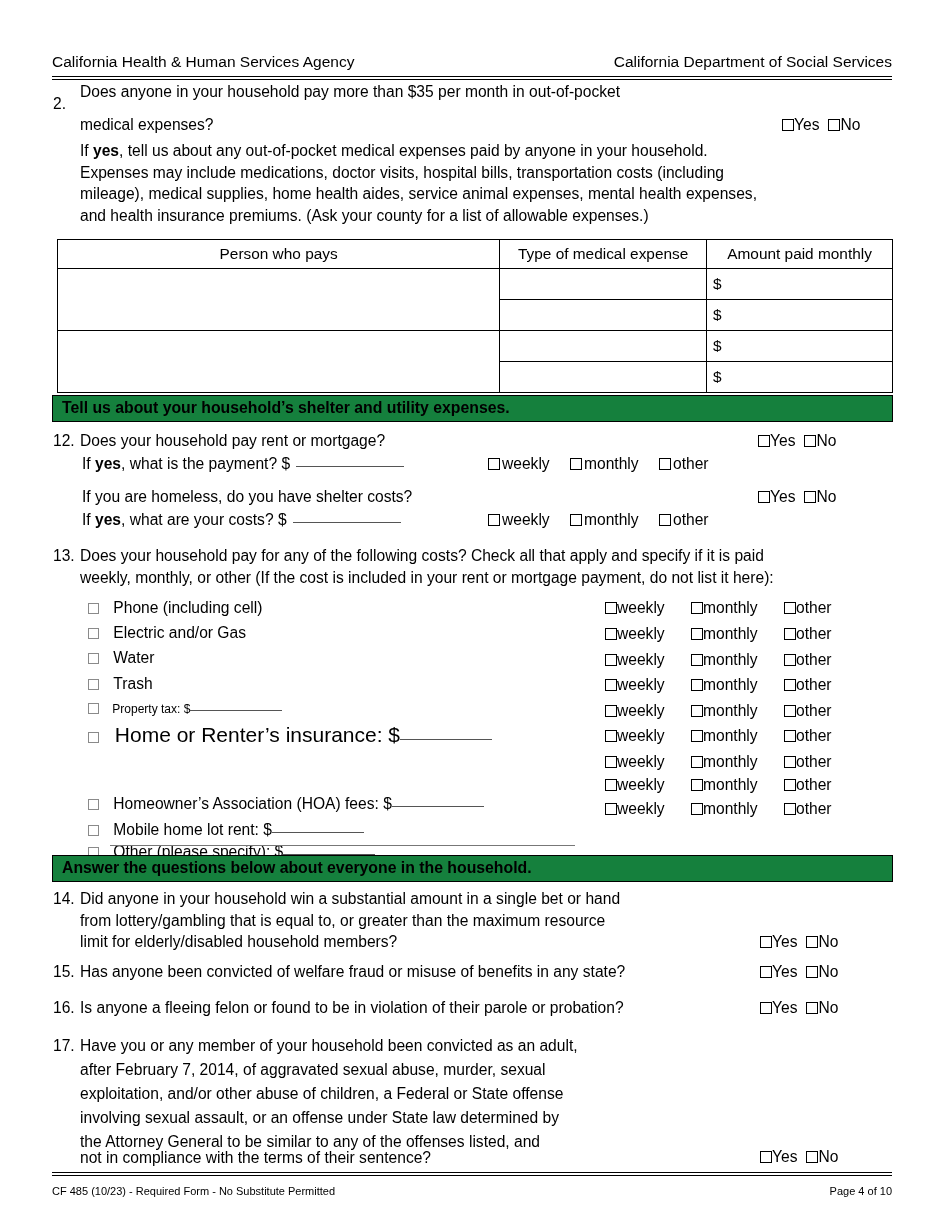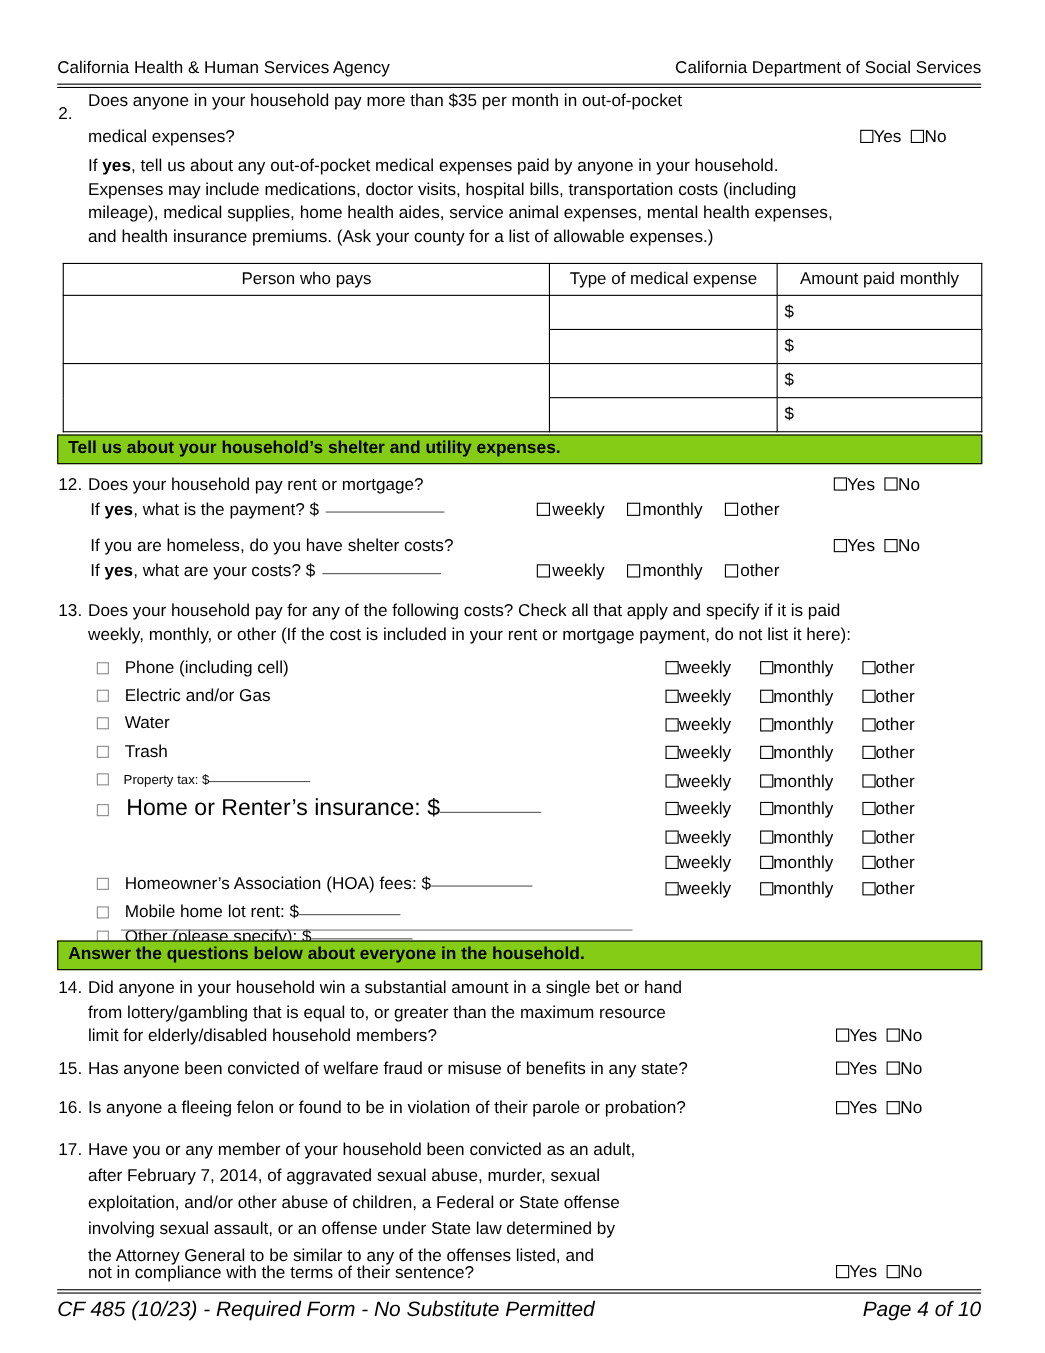--- a/index.html
+++ b/index.html
@@ -105,21 +105,21 @@
   .mtable td.c1 { width: 452px; }
   .mtable td.c2 { width: 202px; }
   .mtable td.c3 { width: 180px; }
 
   
   .secbar {
     position: absolute;
     left: 52px;
     width: 841px;
     box-sizing: border-box;
-    background: #84cc16;
+    background: #15803d;
     border: 1.6px solid #000;
     font-weight: bold;
     font-size: 15.8px;
     padding: 3px 0 4px 9px;
   }
 
   
   .uline {
     display: inline-block;
     border-bottom: 1.3px solid #555;
@@ -138,23 +138,22 @@
     border-top: 1.6px solid #000;
     border-bottom: 1.6px solid #000;
     height: 1.6px;
   }
   .footer {
     position: absolute;
     left: 52px; top: 1181px;
     width: 840px;
     display: flex;
     justify-content: space-between;
-    font-size: 19px;
+    font-size: 11px;
     line-height: 20px;
-    font-style: italic;
   }
 </style>
 </head>
 <body>
 
 <div class="page">
 
   <div class="header">
     <span>California Health &amp; Human Services Agency</span>
     <span>California Department of Social Services</span>

